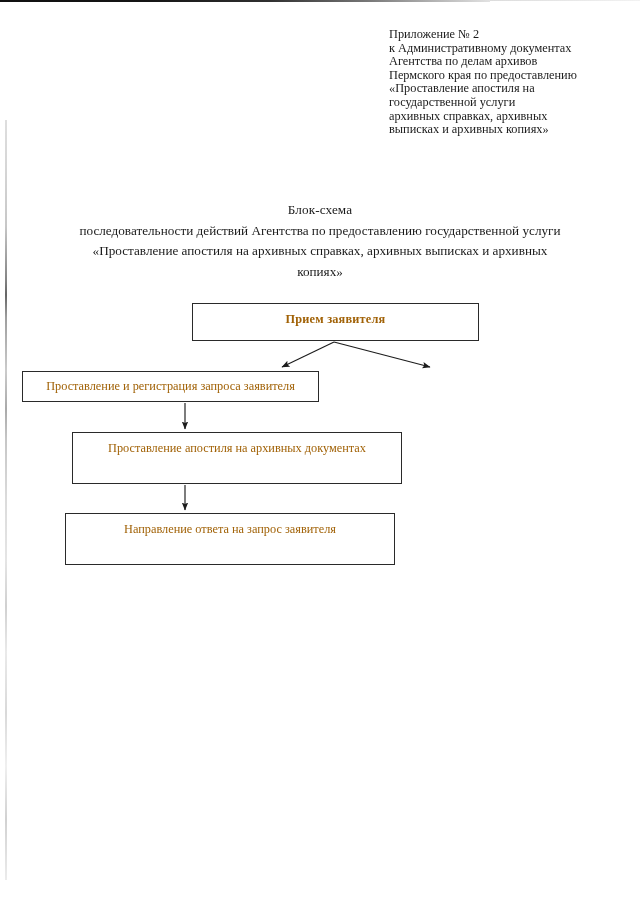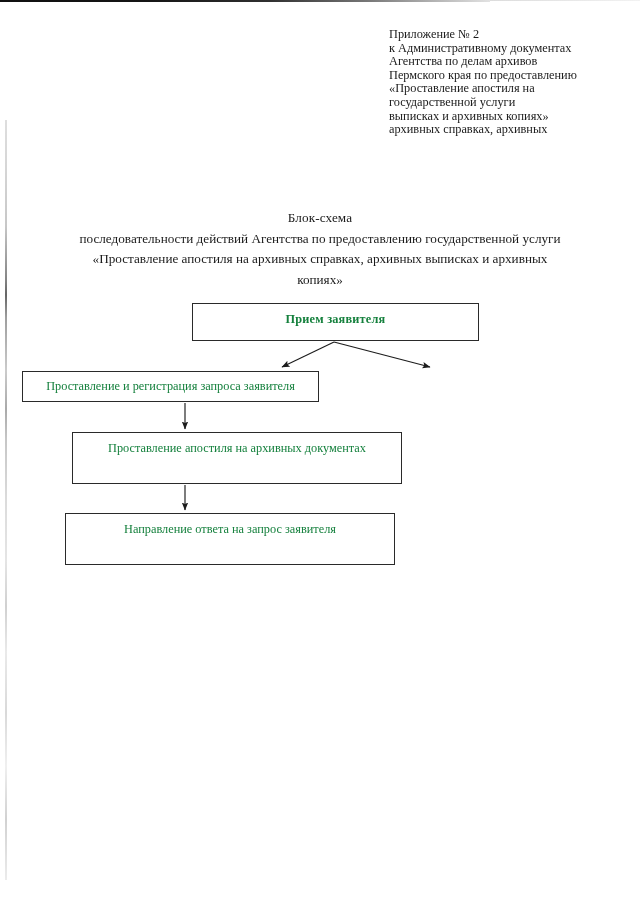--- a/index.html
+++ b/index.html
@@ -70,21 +70,21 @@
     text-align: left;
   }
   .header-block div {
     white-space: nowrap;
   }
 
   
   .title-block {
     position: absolute;
     left: 30px;
-    top: 208px;
+    top: 200px;
     width: 580px;
     text-align: center;
     font-size: 13.2px;
     line-height: 20.5px;
   }
   .title-line-1 { letter-spacing: 0.1px; }
 
   
   .flow {
     position: absolute;
@@ -94,21 +94,21 @@
     height: 905px;
   }
   .node {
     position: absolute;
     box-sizing: border-box;
     border: 1px solid #2a2a2a;
     background: #ffffff;
     font-size: 12.3px;
     line-height: 15px;
     text-align: center;
-    color: #15803d;
+    color: #a16207;
   }
   .node .node-label {
     display: block;
     width: 100%;
   }
 
   
   #node-intake {
     left: 192px;
     top: 303px;
@@ -172,22 +172,22 @@
   <div class="scan-top-edge-2"></div>
   <div class="scan-left-line"></div>
 
   <div class="header-block">
     <div>Приложение № 2</div>
     <div>к Административному документах</div>
     <div>Агентства по делам архивов</div>
     <div>Пермского края по предоставлению</div>
     <div>«Проставление апостиля на</div>
     <div>государственной услуги</div>
+    <div>архивных справках, архивных</div>
     <div>выписках и архивных копиях»</div>
-    <div>архивных справках, архивных</div>
   </div>
 
   <div class="title-block">
     <div class="title-line-1">Блок-схема</div>
     <div>последовательности действий Агентства по предоставлению государственной услуги</div>
     <div>«Проставление апостиля на архивных справках, архивных выписках и архивных</div>
     <div>копиях»</div>
   </div>
 
   <div class="flow">

